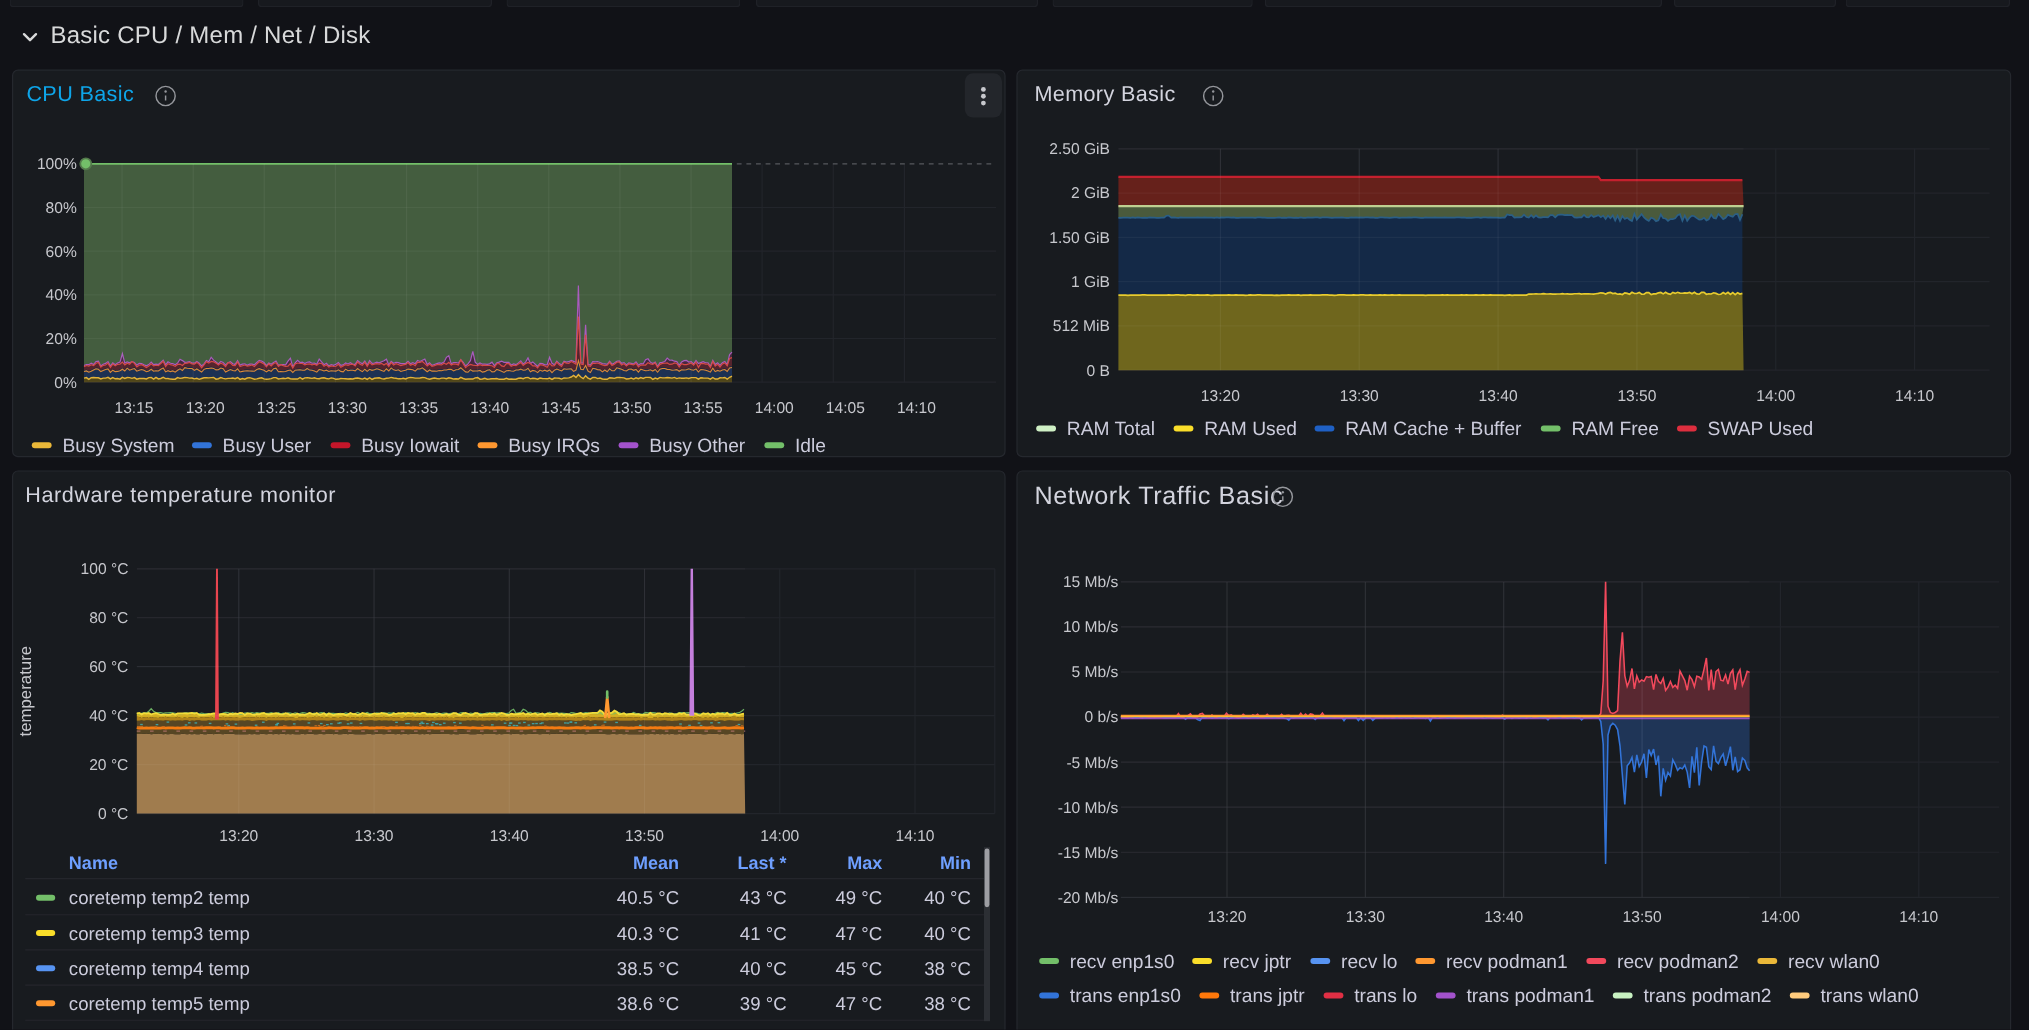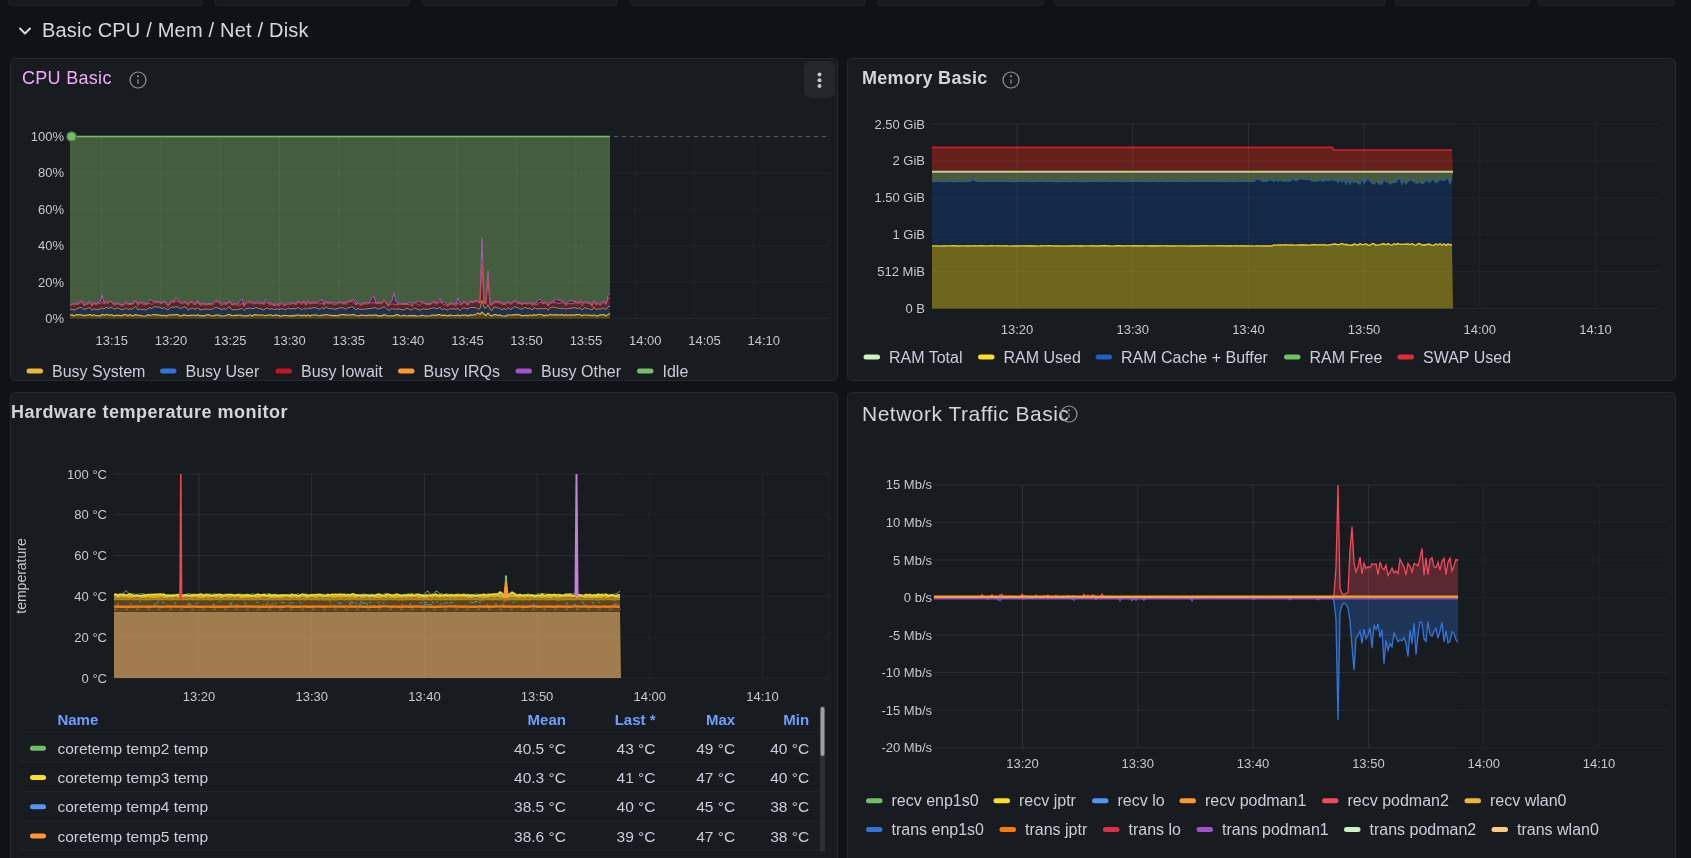--- a/index.html
+++ b/index.html
@@ -17,21 +17,21 @@
 <div class="tb" style="left:877px;width:167px"></div>
 <div class="tb" style="left:1054px;width:331px"></div>
 <div class="tb" style="left:1395px;width:135px"></div>
 <div class="tb" style="left:1538px;width:137px"></div>
 <svg class="chev" width="18" height="18" viewBox="0 0 18 18">
     <path d="M4 6.5L9 11.5L14 6.5" stroke="#d8d9da" stroke-width="2" fill="none" stroke-linecap="round" stroke-linejoin="round"></path>
   </svg>
 <div class="rowtitle">Basic CPU / Mem / Net / Disk</div>
 
 <div class="panel" style="left:10px;top:58px;width:828px;height:323px">
-  <div style="position:absolute;left:11px;top:9px;color:#f0abfc;font-size:18px;font-weight:400;letter-spacing:0.3px">CPU Basic</div>
+  <div style="position:absolute;left:11px;top:9px;color:#0ea5e9;font-size:18px;font-weight:400;letter-spacing:0.3px">CPU Basic</div>
   <svg style="position:absolute;left:117px;top:11px" width="20" height="20" viewBox="0 0 20 20">
       <g stroke="#94969b" fill="none" stroke-width="1.2">
         <circle cx="10" cy="10" r="8"></circle>
         <line x1="10" y1="9.5" x2="10" y2="13.8"></line>
       </g>
       <circle cx="10" cy="6.2" r="1" fill="#94969b"></circle>
     </svg>
   <div style="position:absolute;right:2px;top:2px;width:31px;height:37px;background:#23262b;border-radius:7px"></div>
   <svg style="position:absolute;right:2px;top:2px" width="31" height="37" viewBox="0 0 31 37">
       <g fill="#c7c8cd">
@@ -111,21 +111,21 @@
         <rect x="387.0" y="293.5" width="16.5" height="5" rx="2.5" fill="#ff9830"></rect>
         <text x="412.5" y="301.5" fill="#ccccdc" font-size="16">Busy IRQs</text>
         <rect x="504.5" y="293.5" width="16.5" height="5" rx="2.5" fill="#a352cc"></rect>
         <text x="530.0" y="301.5" fill="#ccccdc" font-size="16">Busy Other</text>
         <rect x="626.0" y="293.5" width="16.5" height="5" rx="2.5" fill="#73bf69"></rect>
         <text x="651.5" y="301.5" fill="#ccccdc" font-size="16">Idle</text>
 </svg></div>
 </div>
 
 <div class="panel" style="left:847px;top:58px;width:829px;height:323px">
-  <div style="position:absolute;left:14px;top:9px;color:#d3d4de;font-size:18px;font-weight:700;letter-spacing:0.3px">Memory Basic</div>
+  <div style="position:absolute;left:14px;top:9px;color:#d3d4de;font-size:18px;font-weight:400;letter-spacing:0.3px">Memory Basic</div>
   <svg style="position:absolute;left:153px;top:11px" width="20" height="20" viewBox="0 0 20 20">
       <g stroke="#94969b" fill="none" stroke-width="1.2">
         <circle cx="10" cy="10" r="8"></circle>
         <line x1="10" y1="9.5" x2="10" y2="13.8"></line>
       </g>
       <circle cx="10" cy="6.2" r="1" fill="#94969b"></circle>
     </svg>
   <div style="position:absolute;left:0;top:4px"><svg width="829" height="323" viewBox="0 0 829 323" font-family="Liberation Sans, sans-serif">
 <line x1="169.0" y1="61" x2="169.0" y2="245.5" stroke="#22252b" stroke-width="1"></line>
         <line x1="284.7" y1="61" x2="284.7" y2="245.5" stroke="#22252b" stroke-width="1"></line>
@@ -176,21 +176,21 @@
         <rect x="247.5" y="291.5" width="16.5" height="5" rx="2.5" fill="#1f60c4"></rect>
         <text x="273.0" y="299.5" fill="#ccccdc" font-size="16">RAM Cache + Buffer</text>
         <rect x="436.0" y="291.5" width="16.5" height="5" rx="2.5" fill="#73bf69"></rect>
         <text x="461.5" y="299.5" fill="#ccccdc" font-size="16">RAM Free</text>
         <rect x="549.5" y="291.5" width="16.5" height="5" rx="2.5" fill="#dd2e3e"></rect>
         <text x="575.0" y="299.5" fill="#ccccdc" font-size="16">SWAP Used</text>
 </svg></div>
 </div>
 
 <div class="panel" style="left:10px;top:392px;width:828px;height:474px">
-  <div style="position:absolute;left:0;top:9px;color:#d3d4de;font-size:18px;font-weight:700;letter-spacing:0.5px">Hardware temperature monitor</div>
+  <div style="position:absolute;left:10px;top:9px;color:#d3d4de;font-size:18px;font-weight:400;letter-spacing:0.5px">Hardware temperature monitor</div>
   <div style="position:absolute;left:0;top:0"><svg width="828" height="466" viewBox="0 0 828 466" font-family="Liberation Sans, sans-serif">
 <line x1="188.0" y1="81" x2="188.0" y2="285" stroke="#22252b" stroke-width="1"></line>
         <line x1="300.7" y1="81" x2="300.7" y2="285" stroke="#22252b" stroke-width="1"></line>
         <line x1="413.4" y1="81" x2="413.4" y2="285" stroke="#22252b" stroke-width="1"></line>
         <line x1="526.1" y1="81" x2="526.1" y2="285" stroke="#22252b" stroke-width="1"></line>
         <line x1="638.8" y1="81" x2="638.8" y2="285" stroke="#22252b" stroke-width="1"></line>
         <line x1="751.5" y1="81" x2="751.5" y2="285" stroke="#22252b" stroke-width="1"></line>
         <line x1="818" y1="81" x2="818" y2="285" stroke="#22252b" stroke-width="1"></line>
 <line x1="103" y1="81.0" x2="818" y2="81.0" stroke="#22252b" stroke-width="1"></line>
         <line x1="103" y1="121.8" x2="818" y2="121.8" stroke="#22252b" stroke-width="1"></line>

